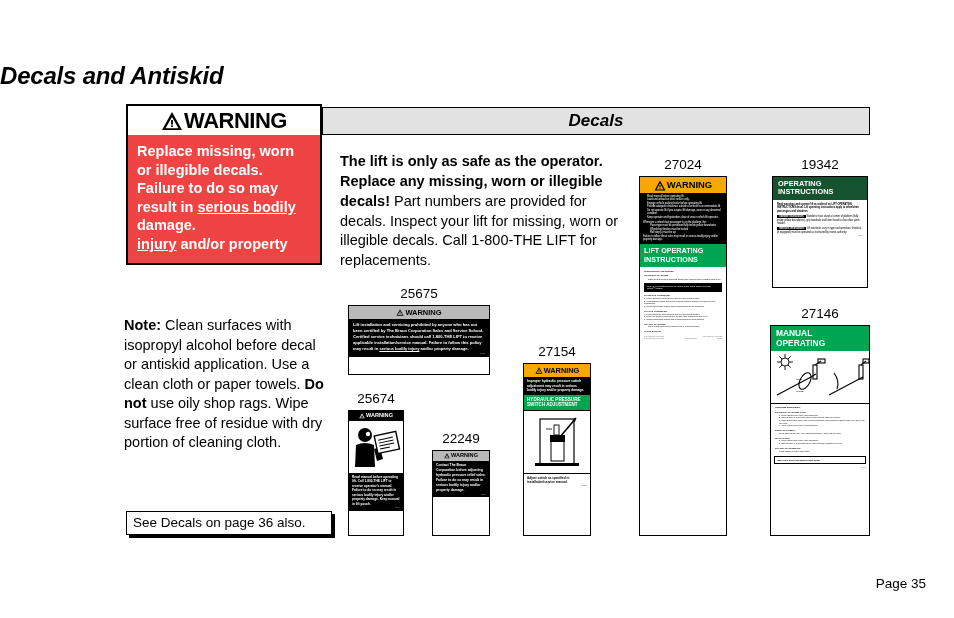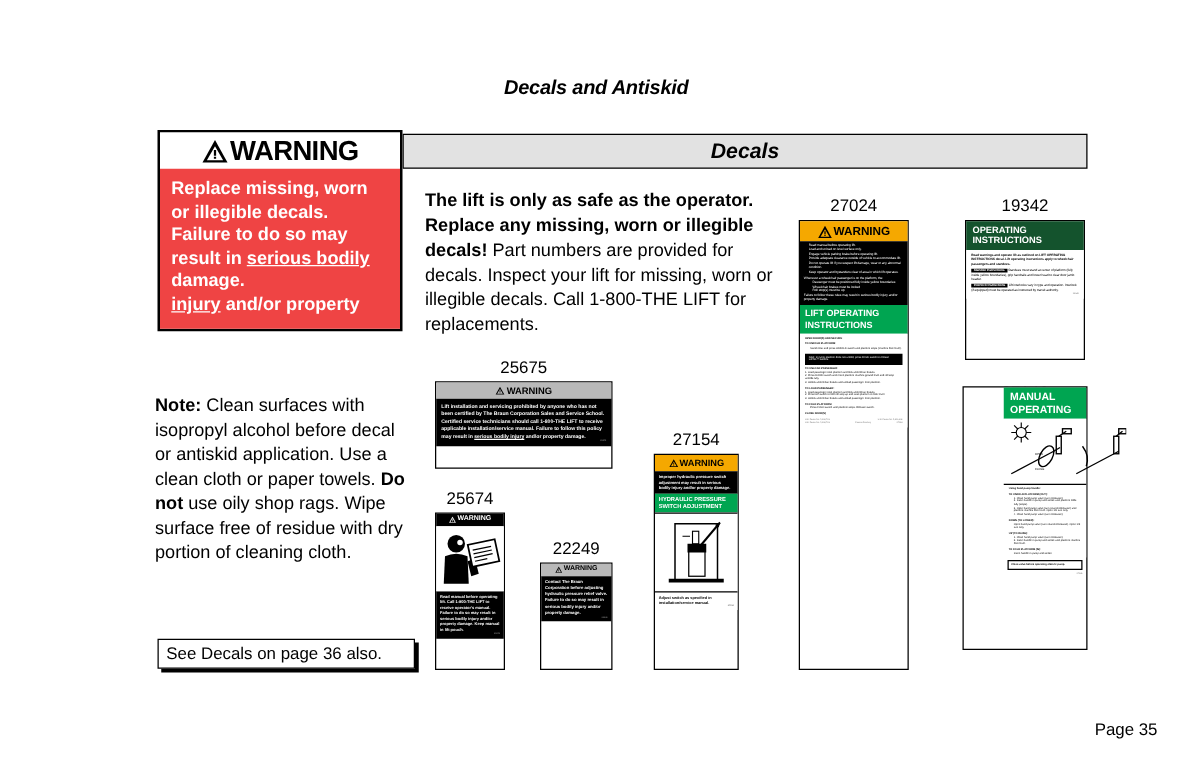--- a/index.html
+++ b/index.html
@@ -7,22 +7,22 @@
     width:954px;height:618px;
     background:#ffffff;
     font-family:"Liberation Sans", sans-serif;
     color:#000;
     position:relative;
     overflow:hidden;
   }
   
   #page-title{
     position:absolute;left:0;top:62px;width:954px;
-    text-align:center;
-    font-size:16px;font-weight:bold;font-style:italic;
+    text-align:left;
+    font-size:24px;font-weight:bold;font-style:italic;
     letter-spacing:-0.2px;
   }
   
   #left-col{position:absolute;left:126px;top:104px;width:196px;}
   .warn-box{
     border:2px solid #000;background:#fff;padding:0;
   }
   .warn-head{
     background:#fff;color:#000;text-align:center;
     font-size:22px;font-weight:bold;letter-spacing:-0.5px;
@@ -114,21 +114,21 @@
   #d27024 .wh{background:#fff;color:#000;padding:3px 4px;}
   #d27024 .note-inv{background:#000;color:#fff;padding:2px 3px;margin:2px 0;}
 
   
   #d19342{left:772px;top:176px;width:96px;height:112px;}
   #d19342 .hd{background:#14532d;color:#fff;padding:3px 5px;font-size:7.4px;line-height:1.14;font-weight:bold;}
   #d19342 .bd{background:#fff;color:#000;padding:3px 4px;}
   #d19342 .lbl{background:#000;color:#fff;padding:0 2px;font-weight:bold;}
 
   
-  #d27146{left:770px;top:309px;width:100px;height:211px;padding-left:32px;}
+  #d27146{left:770px;top:325px;width:100px;height:211px;}
   #d27146 .hd{background:#00A551;color:#fff;padding:3px 5px;font-size:8.4px;line-height:1.14;font-weight:bold;}
   #d27146 .art{background:#fff;height:52px;border-bottom:1px solid #000;position:relative;}
   #d27146 .bd{background:#fff;color:#000;padding:2px 4px;}
   #d27146 .boxed{border:1px solid #000;margin:2px 3px;padding:1.5px 2px;font-weight:bold;}
 
   #page-num{
     position:absolute;right:28px;top:576px;font-size:13.5px;
   }
   svg{display:block;}
 </style>

